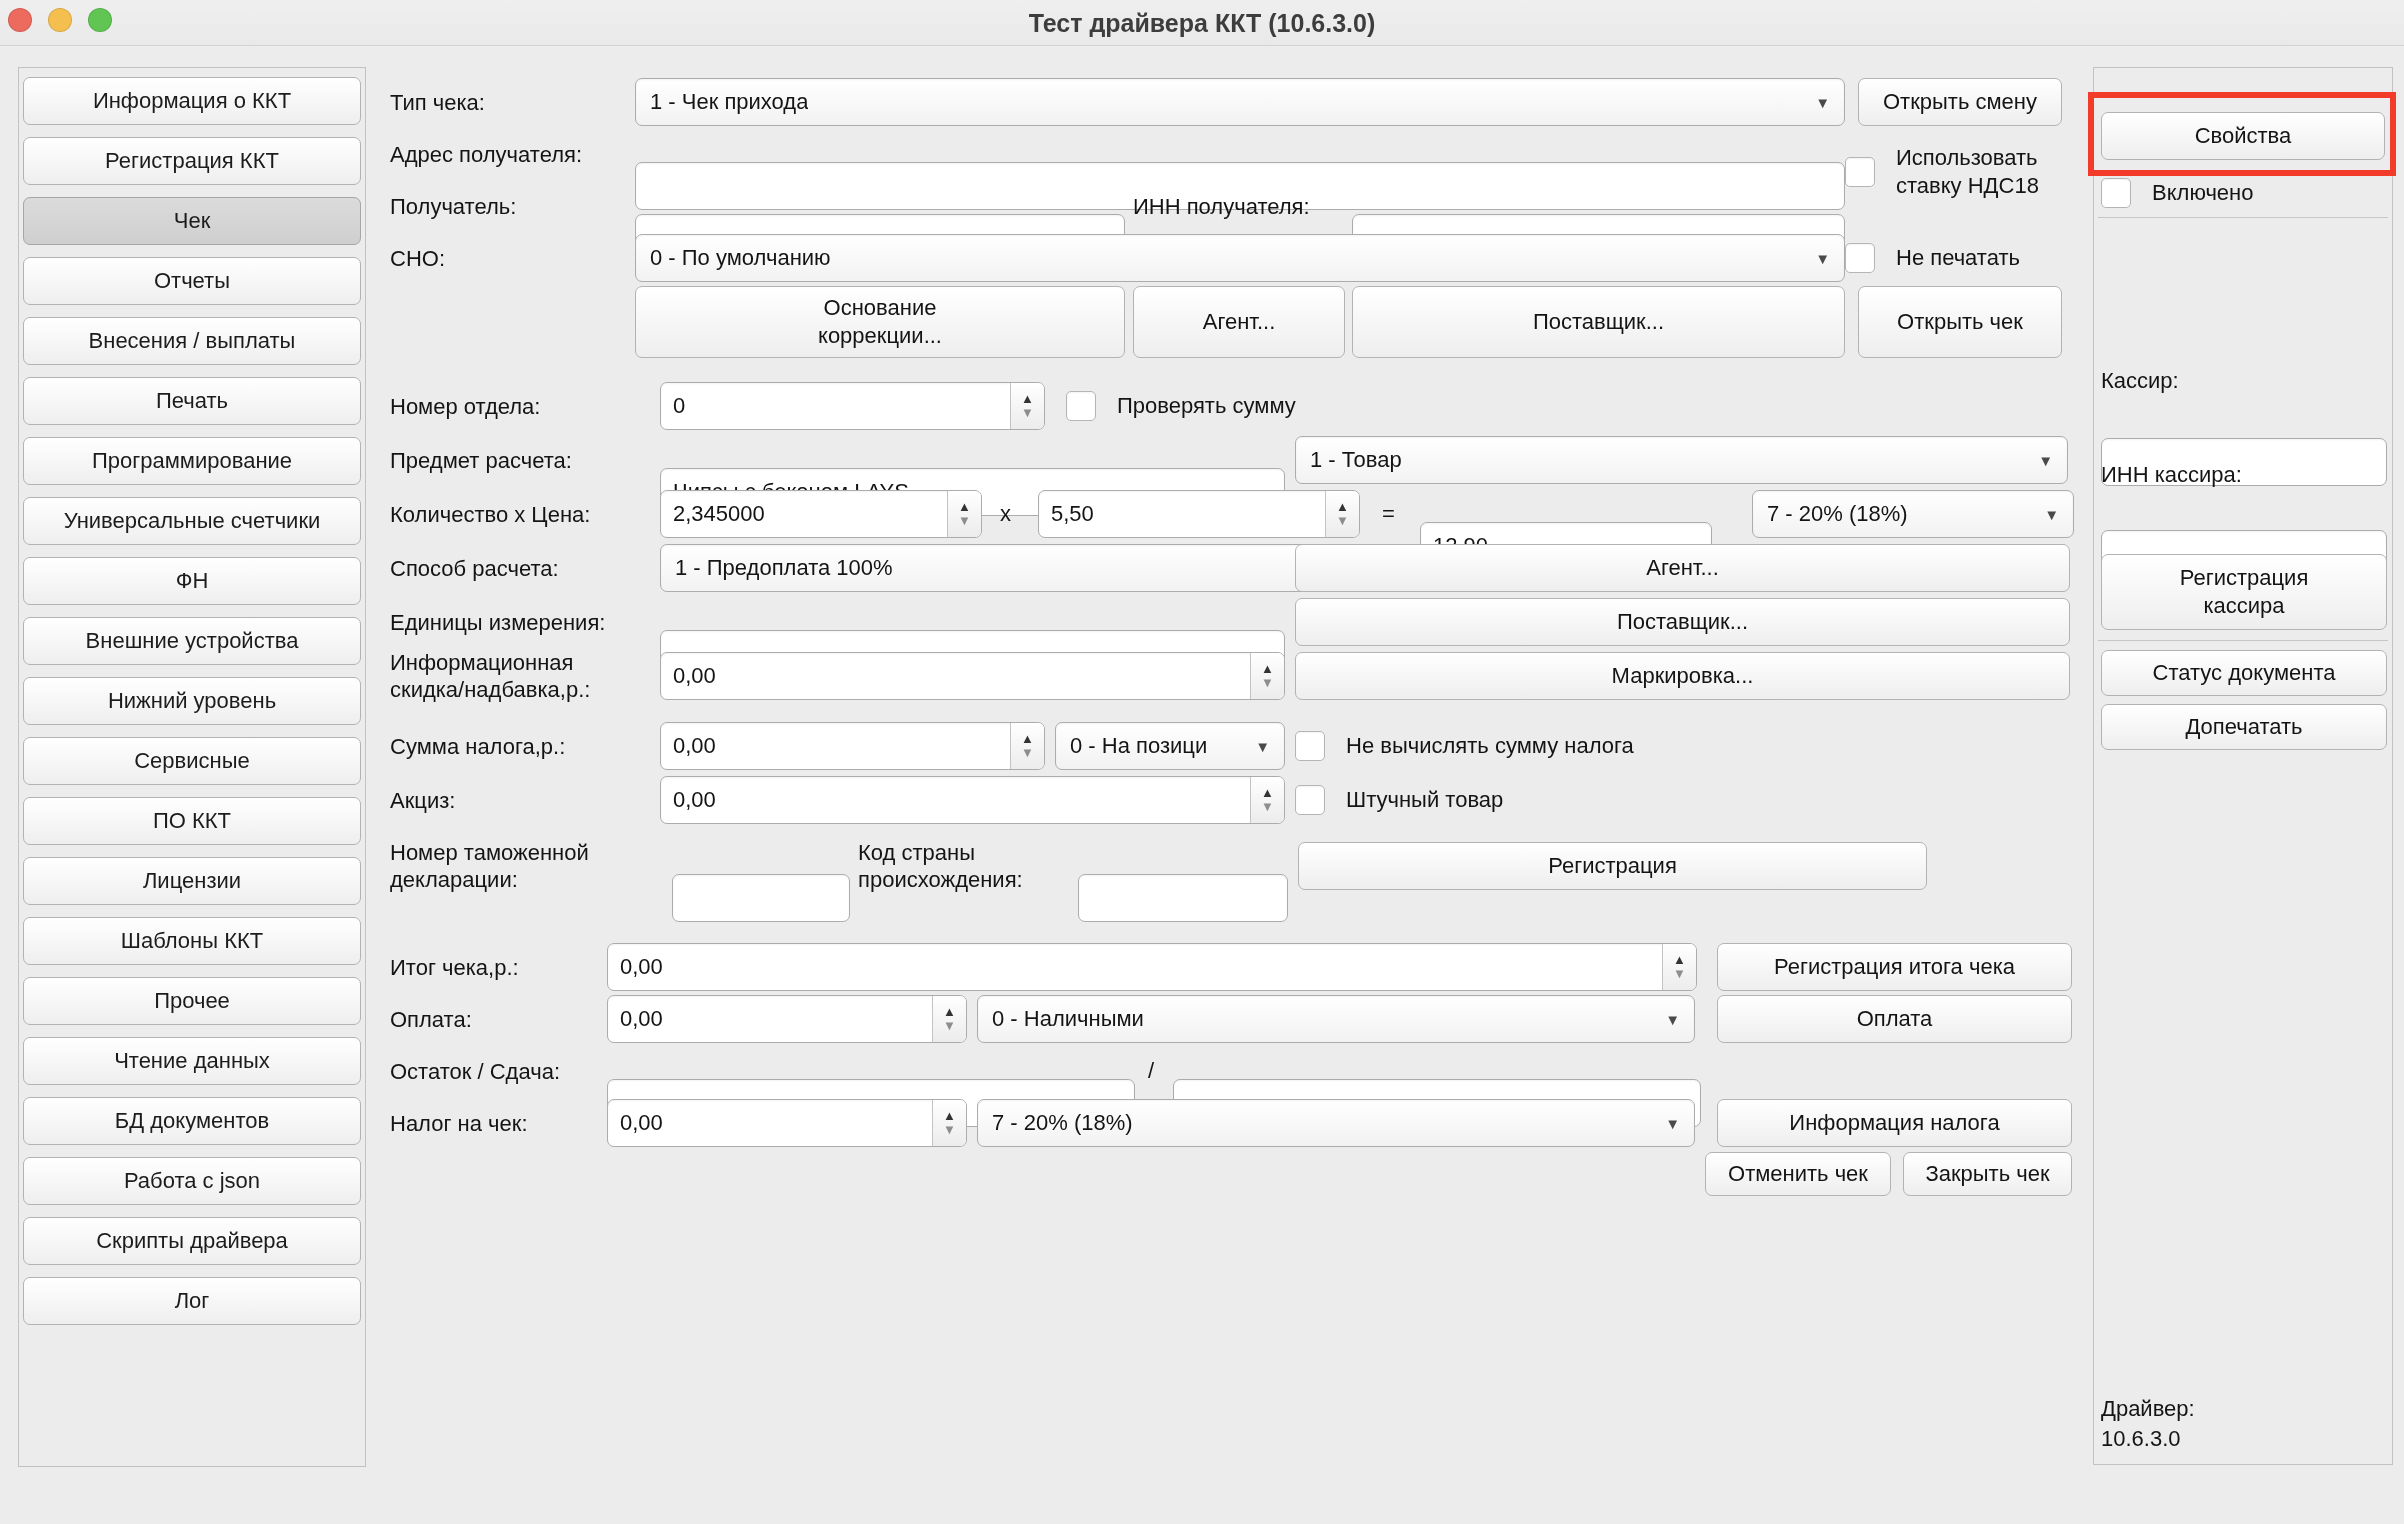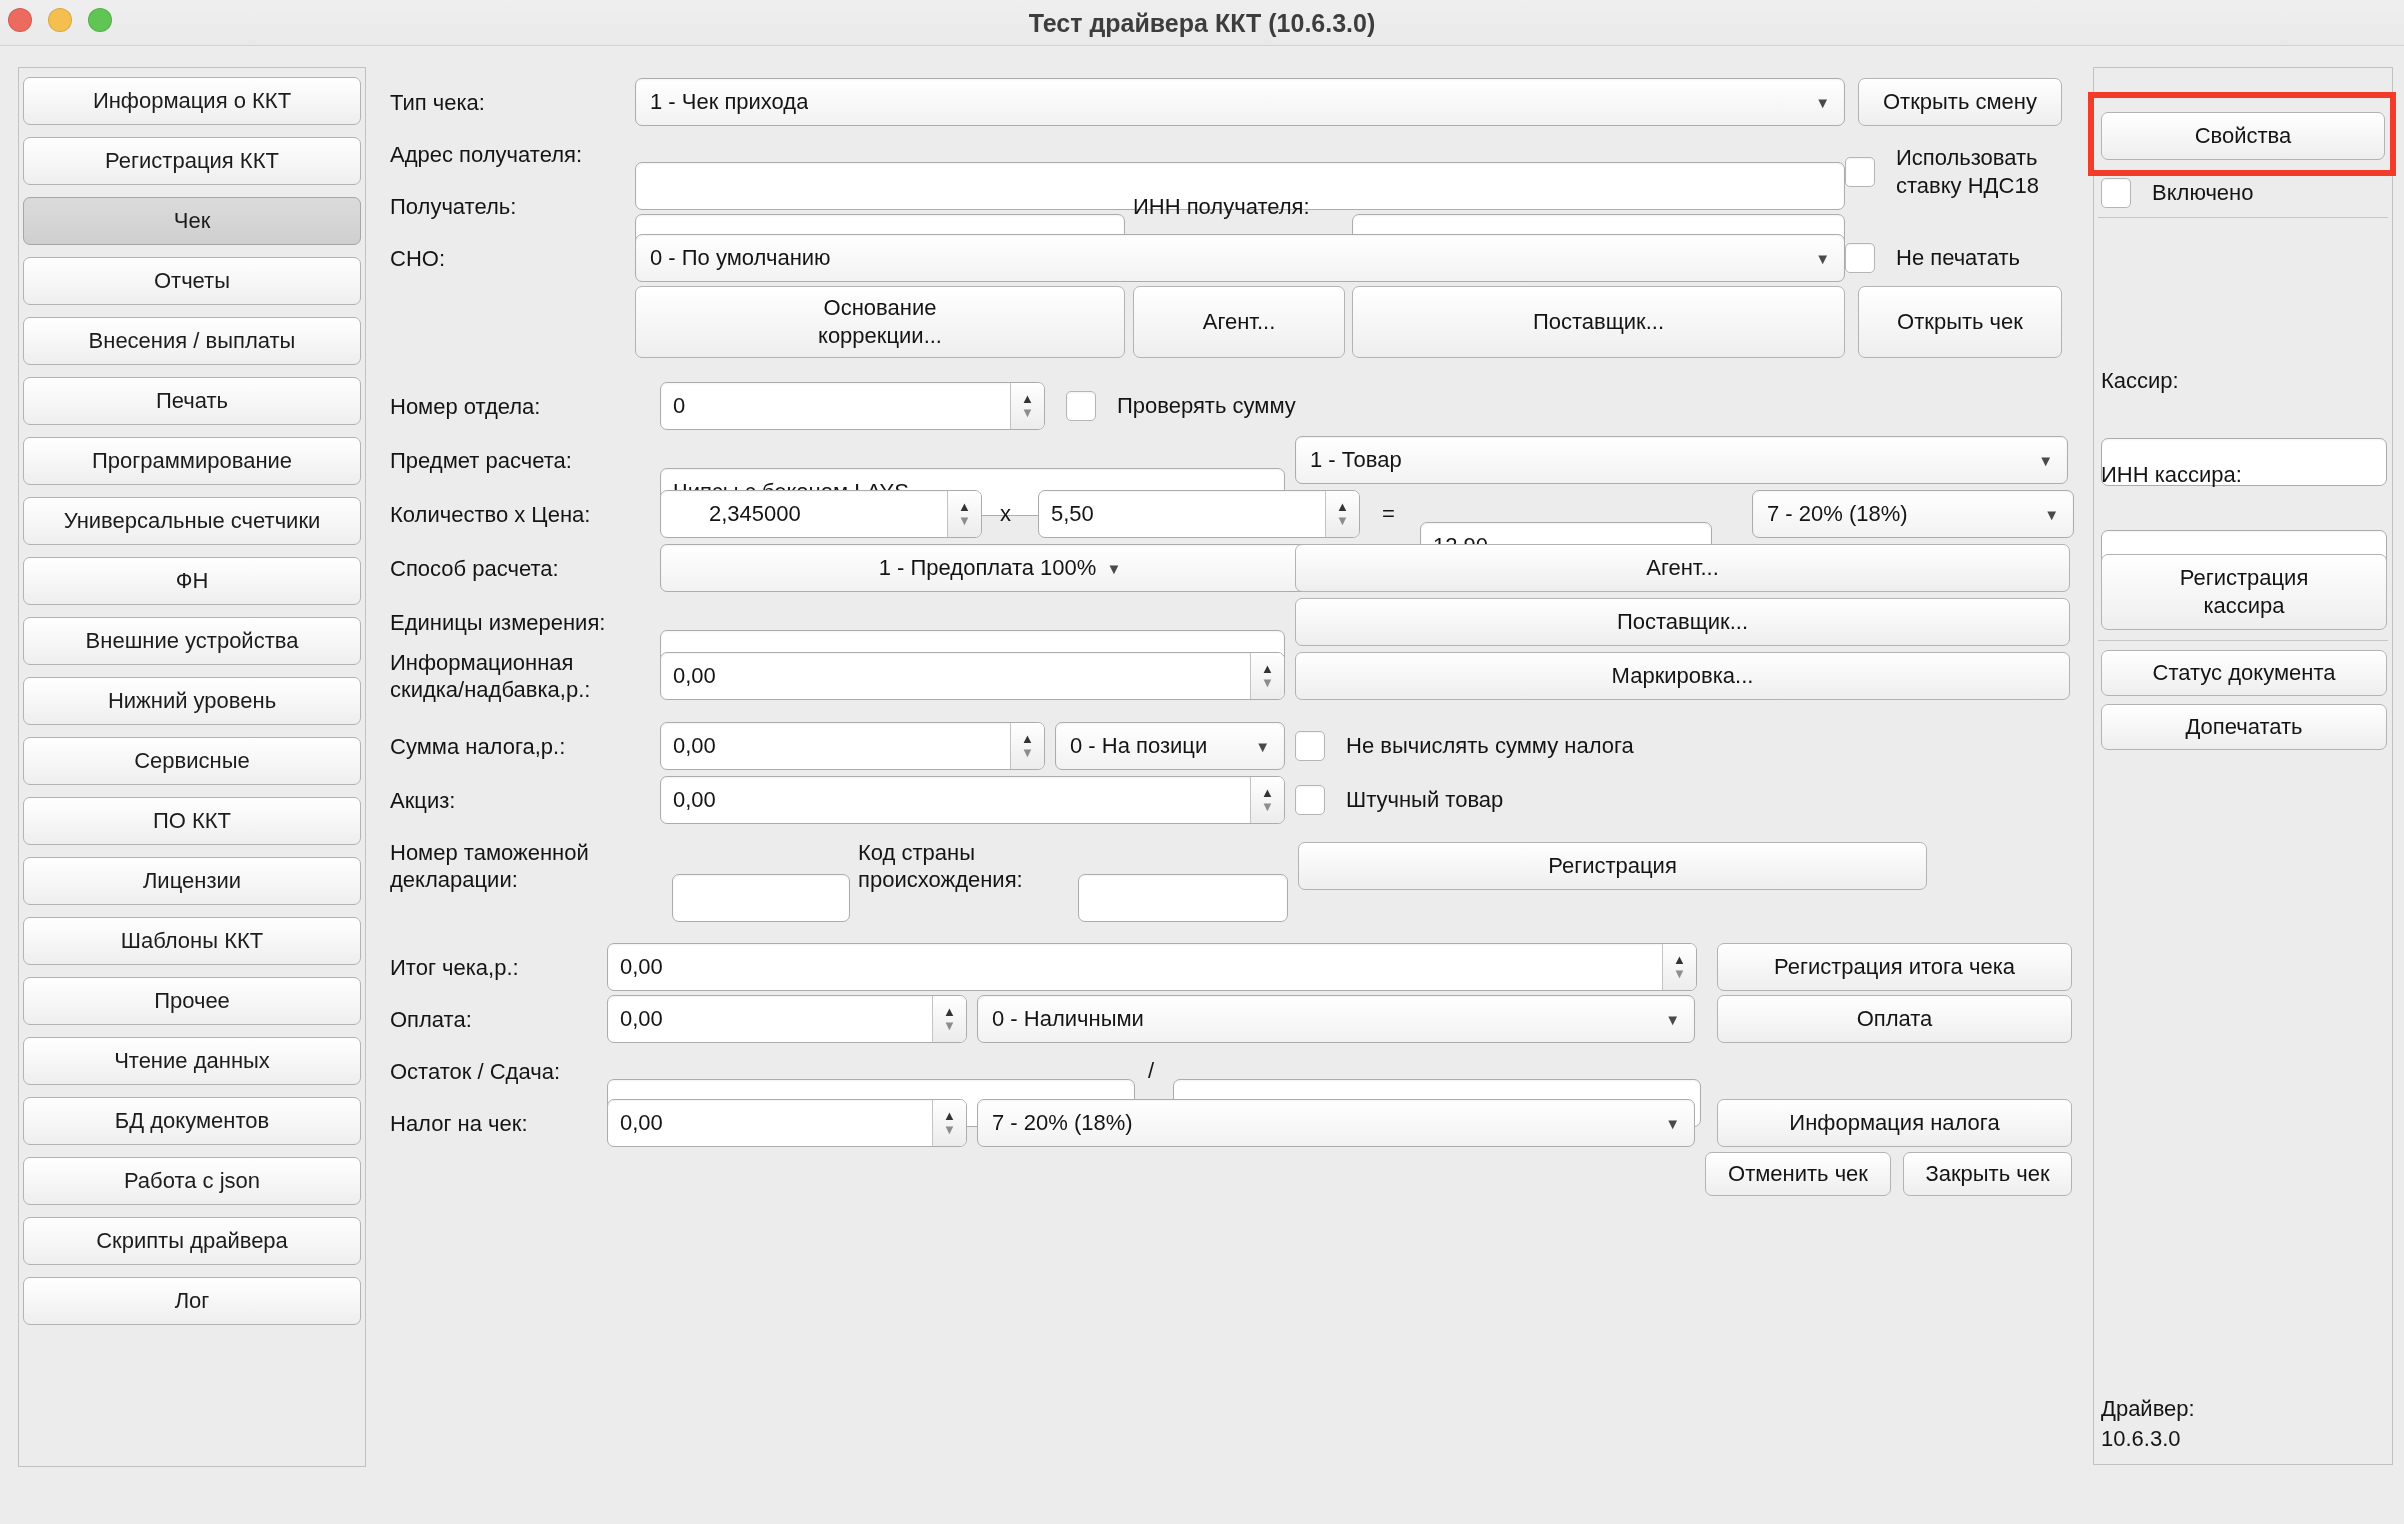--- a/index.html
+++ b/index.html
@@ -140,21 +140,21 @@
   <div class="lbl" style="left:390px; top:436px;">Предмет расчета:</div>
   <div class="input" style="left:660px; top:436px; width:625px;">
     <span>Чипсы с беконом LAYS</span>
   </div>
   <div class="combo" style="left:1295px; top:436px; width:773px;">
     <span class="txt">1 - Товар</span>
     <span class="arrow">▼</span>
   </div>
 
   <div class="lbl" style="left:390px; top:490px;">Количество х Цена:</div>
-  <div class="spin" style="left:660px; top:490px; width:322px;padding-left:36px;">
+  <div class="spin" style="left:660px; top:490px; width:322px;">
     <span class="val">2,345000</span>
     <span class="btns">
         <span class="up">▲</span>
         <span class="dn">▼</span>
       </span>
   </div>
   <div class="sign" style="left:1000px; top:490px;">x</div>
   <div class="spin" style="left:1038px; top:490px; width:322px;">
     <span class="val">5,50</span>
     <span class="btns">
@@ -165,21 +165,21 @@
   <div class="sign" style="left:1382px; top:490px;">=</div>
   <div class="input" style="left:1420px; top:490px; width:292px;">
     <span>12,90</span>
   </div>
   <div class="combo" style="left:1752px; top:490px; width:322px;">
     <span class="txt">7 - 20% (18%)</span>
     <span class="arrow">▼</span>
   </div>
 
   <div class="lbl" style="left:390px; top:544px;">Способ расчета:</div>
-  <div class="combo" style="left:660px; top:544px; width:680px;justify-content:center;">
+  <div class="combo" style="left:660px; top:544px; width:680px;">
     <span class="txt">1 - Предоплата 100%</span>
     <span class="arrow">▼</span>
   </div>
   <div class="btn" style="left:1295px; top:544px; width:775px;">Агент...</div>
 
   <div class="lbl" style="left:390px; top:598px;">Единицы измерения:</div>
   <div class="input" style="left:660px; top:598px; width:625px;">
     <span></span>
   </div>
   <div class="btn" style="left:1295px; top:598px; width:775px;">Поставщик...</div>

